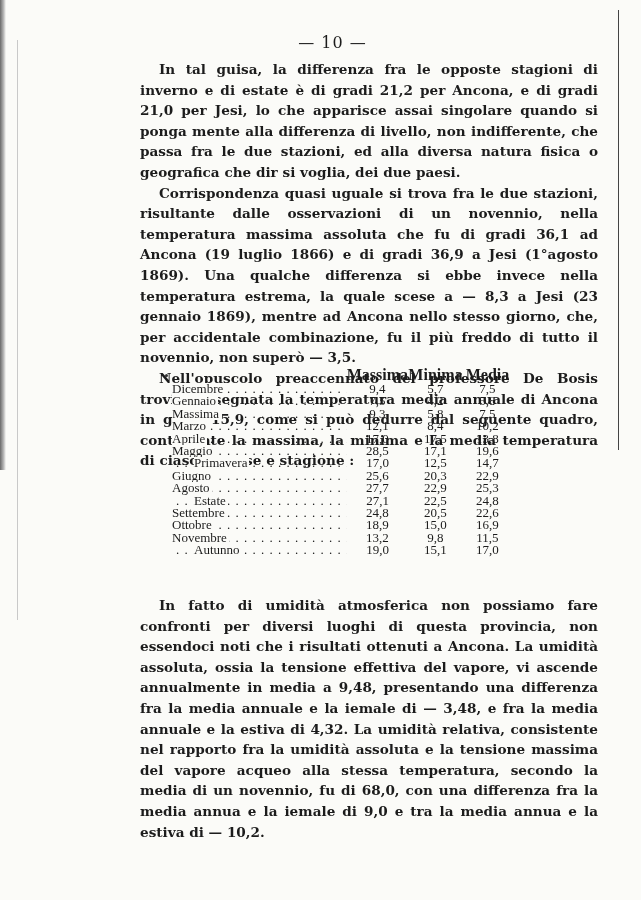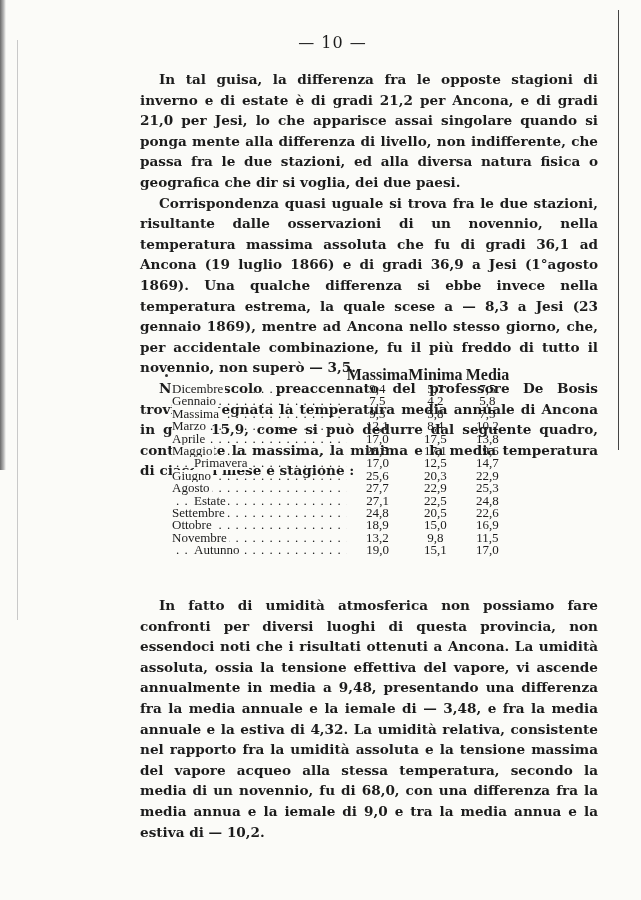--- a/index.html
+++ b/index.html
@@ -26,21 +26,21 @@
     position: absolute; top: 33px; left: 12px; width: 641px;
     text-align: center; font-size: 16px; letter-spacing: 1px;
   }
   .body-text {
     position: absolute; left: 140px; width: 458px;
     font-size: 13.6px; line-height: 20.6px;
     font-weight: bold;
     text-align: justify;
   }
   .body-text p { margin: 0; text-indent: 19px; }
-  #block1 { top: 69px; }
+  #block1 { top: 59px; }
   #block2 { top: 595px; }
   .table {
     position: absolute; left: 172px; top: 367px; width: 340px;
     font-family: "Liberation Serif", serif; font-size: 13px;
   }
   .thead, .trow { display: flex; height: 12.4px; line-height: 12.4px; }
   .thead { height: 15px; line-height: 15px; margin-bottom: 1px; font-size: 16px; font-weight: bold; }
   .c-label { width: 178px; position: relative; white-space: nowrap; overflow: hidden; }
   .c-label.season { padding-left: 22px; width: 156px; }
   .c-label::after {

